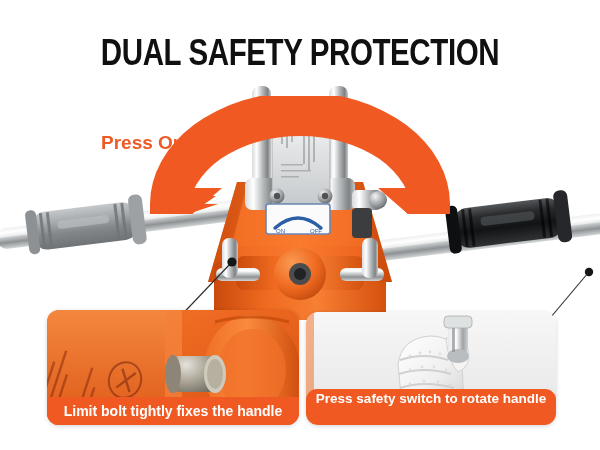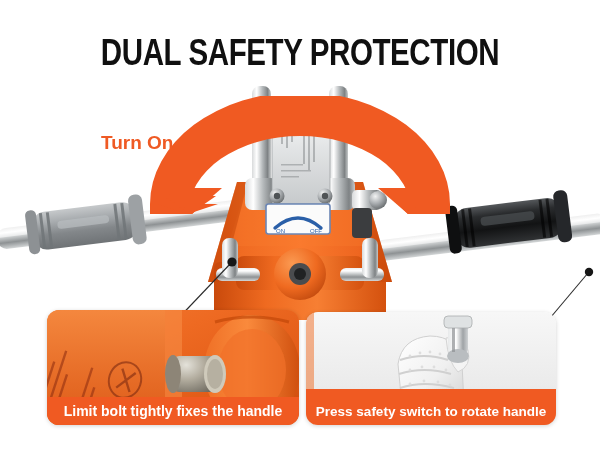--- a/index.html
+++ b/index.html
@@ -59,21 +59,21 @@
 
   .caption{
     position:absolute;left:0;bottom:0;width:100%;
     background:#f05a22;
     color:#ffffff;
     font-weight:bold;
     text-align:center;
     box-sizing:border-box;
   }
   #caption-left{height:28px;line-height:28px;font-size:14px;margin-top:27px;}
-  #caption-right{height:36px;font-size:13.5px;padding-top:15px;line-height:16px;}
+  #caption-right{height:36px;font-size:13.5px;padding-top:2px;line-height:16px;border-radius:11px;}
   .cap-line{display:block;white-space:nowrap;}
 </style>
 </head>
 <body>
 
 <div id="stage">
 
   <div class="title">DUAL SAFETY PROTECTION</div>
 
   <svg id="machine" viewBox="0 0 600 234">
@@ -263,21 +263,21 @@
     <polygon points="15,96 65,96 40,120" fill="#f05a22"></polygon>
 
     <polygon points="235,96 285,96 260,120" fill="#f05a22"></polygon>
   </svg>
 
   <svg style="position:absolute;left:150px;top:96px;width:300px;height:118px;" viewBox="0 0 300 118">
     <polygon points="12,92 72,92 42,118" fill="#f05a22"></polygon>
     <polygon points="228,92 288,92 258,118" fill="#f05a22"></polygon>
   </svg>
 
-  <div id="turn-on" class="turn-label">Turn On</div>
+  <div id="turn-on" class="turn-label">Press On</div>
 
   <svg id="callouts" viewBox="0 0 600 450">
     <line x1="231" y1="263" x2="172" y2="325" stroke="#2b2b2b" stroke-width="1.1"></line>
     <circle cx="232" cy="262" r="4.6" fill="#161616"></circle>
     <line x1="588" y1="273" x2="540" y2="330" stroke="#2b2b2b" stroke-width="1.1"></line>
     <circle cx="589" cy="272" r="4.2" fill="#161616"></circle>
   </svg>
 
   <div class="inset" id="inset-left">
     <svg class="inset-photo" viewBox="0 0 252 115" preserveAspectRatio="none">

